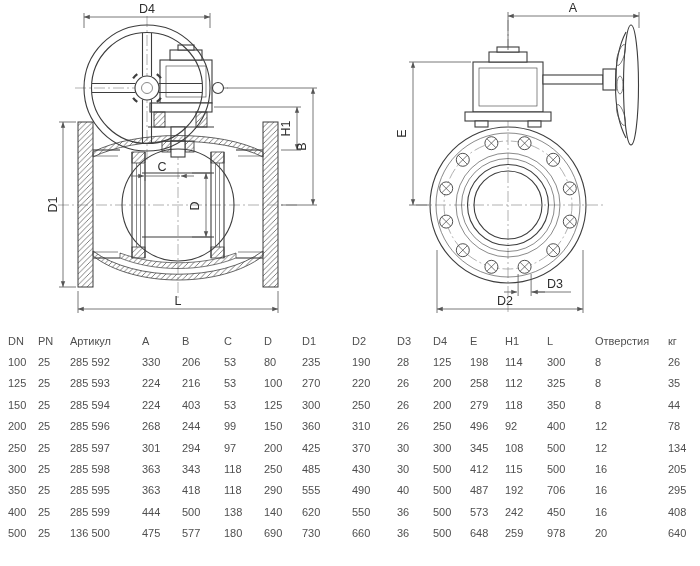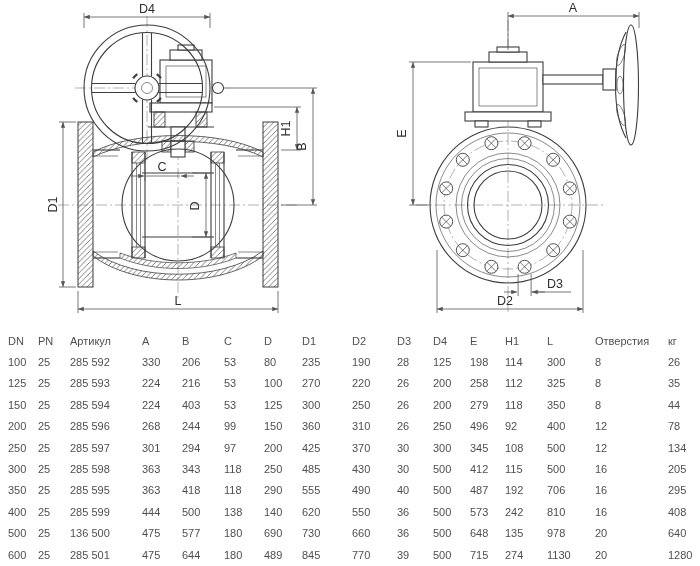--- a/index.html
+++ b/index.html
@@ -441,55 +441,37 @@
           <td>444</td>
           <td>500</td>
           <td>138</td>
           <td>140</td>
           <td>620</td>
           <td>550</td>
           <td>36</td>
           <td>500</td>
           <td>573</td>
           <td>242</td>
-          <td>810</td>
+          <td>450</td>
           <td>16</td>
           <td>408</td>
         </tr>
         <tr>
           <td>500</td>
           <td>25</td>
           <td>136 500</td>
           <td>475</td>
           <td>577</td>
           <td>180</td>
           <td>690</td>
           <td>730</td>
           <td>660</td>
           <td>36</td>
           <td>500</td>
           <td>648</td>
-          <td>135</td>
+          <td>259</td>
           <td>978</td>
           <td>20</td>
           <td>640</td>
         </tr>
-        <tr>
-          <td>600</td>
-          <td>25</td>
-          <td>285 501</td>
-          <td>475</td>
-          <td>644</td>
-          <td>180</td>
-          <td>489</td>
-          <td>845</td>
-          <td>770</td>
-          <td>39</td>
-          <td>500</td>
-          <td>715</td>
-          <td>274</td>
-          <td>1130</td>
-          <td>20</td>
-          <td>1280</td>
-        </tr>
       </tbody>
   </table>
 </div>
 
 </body></html>

